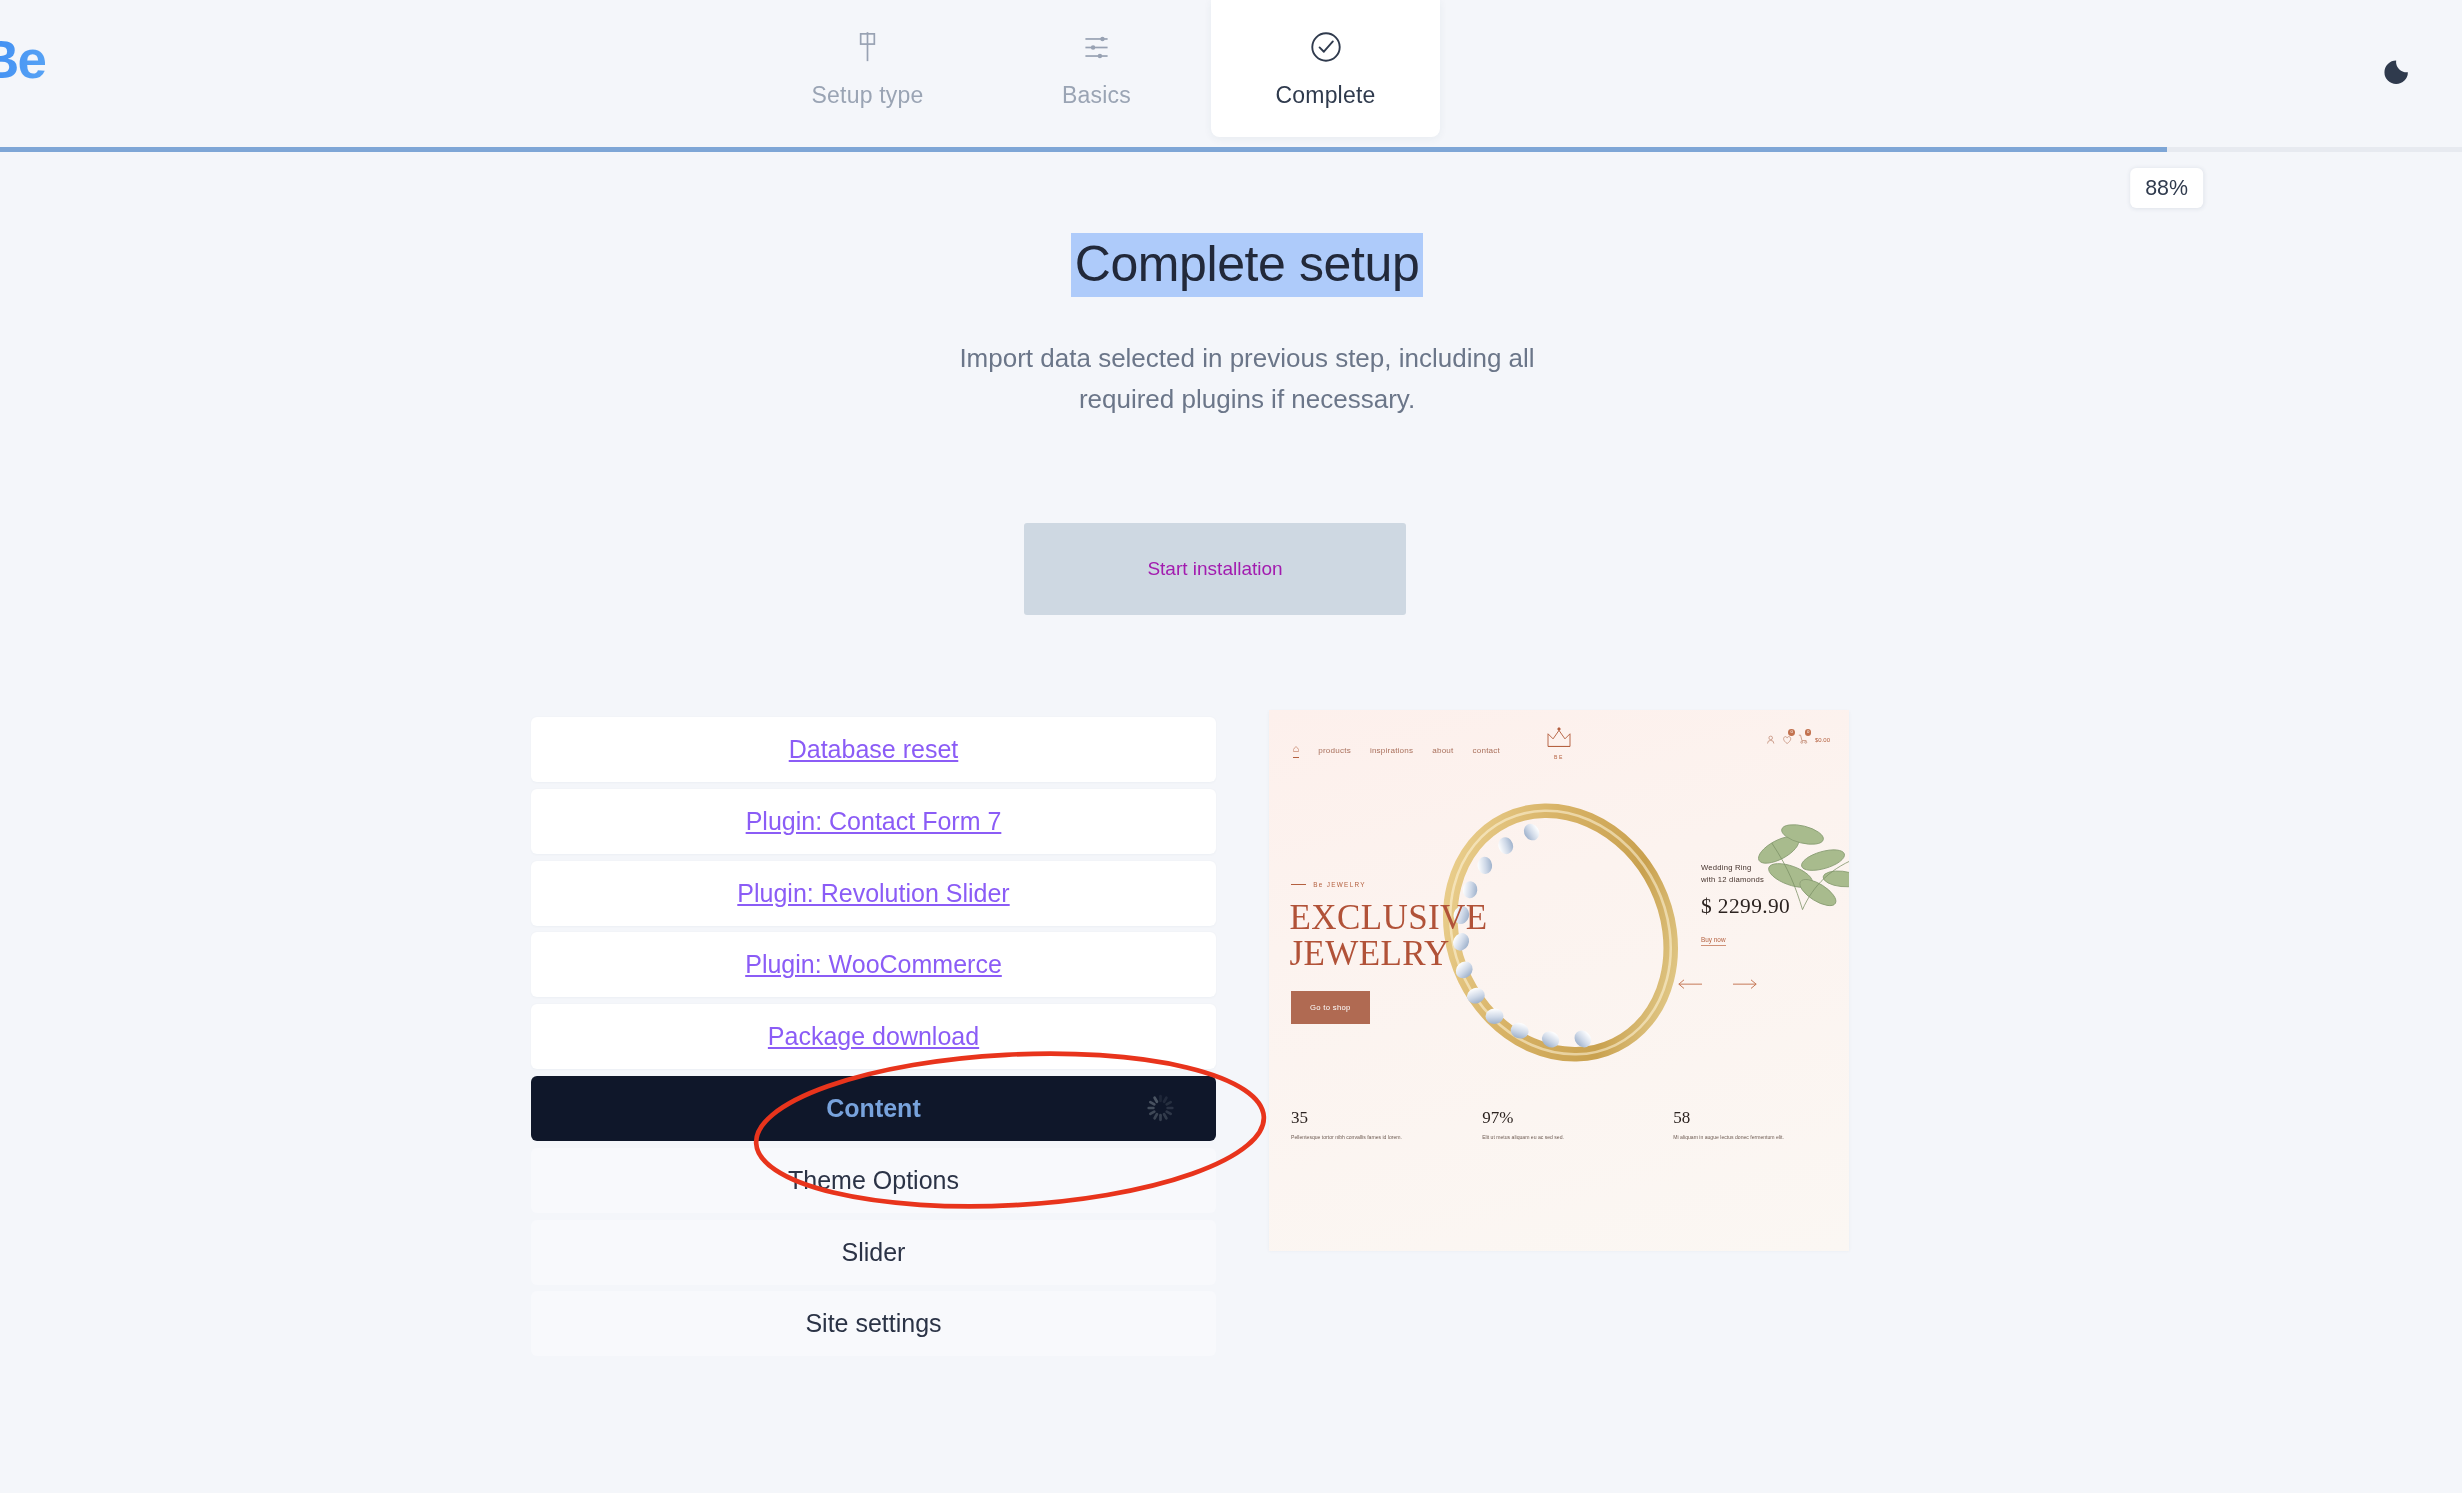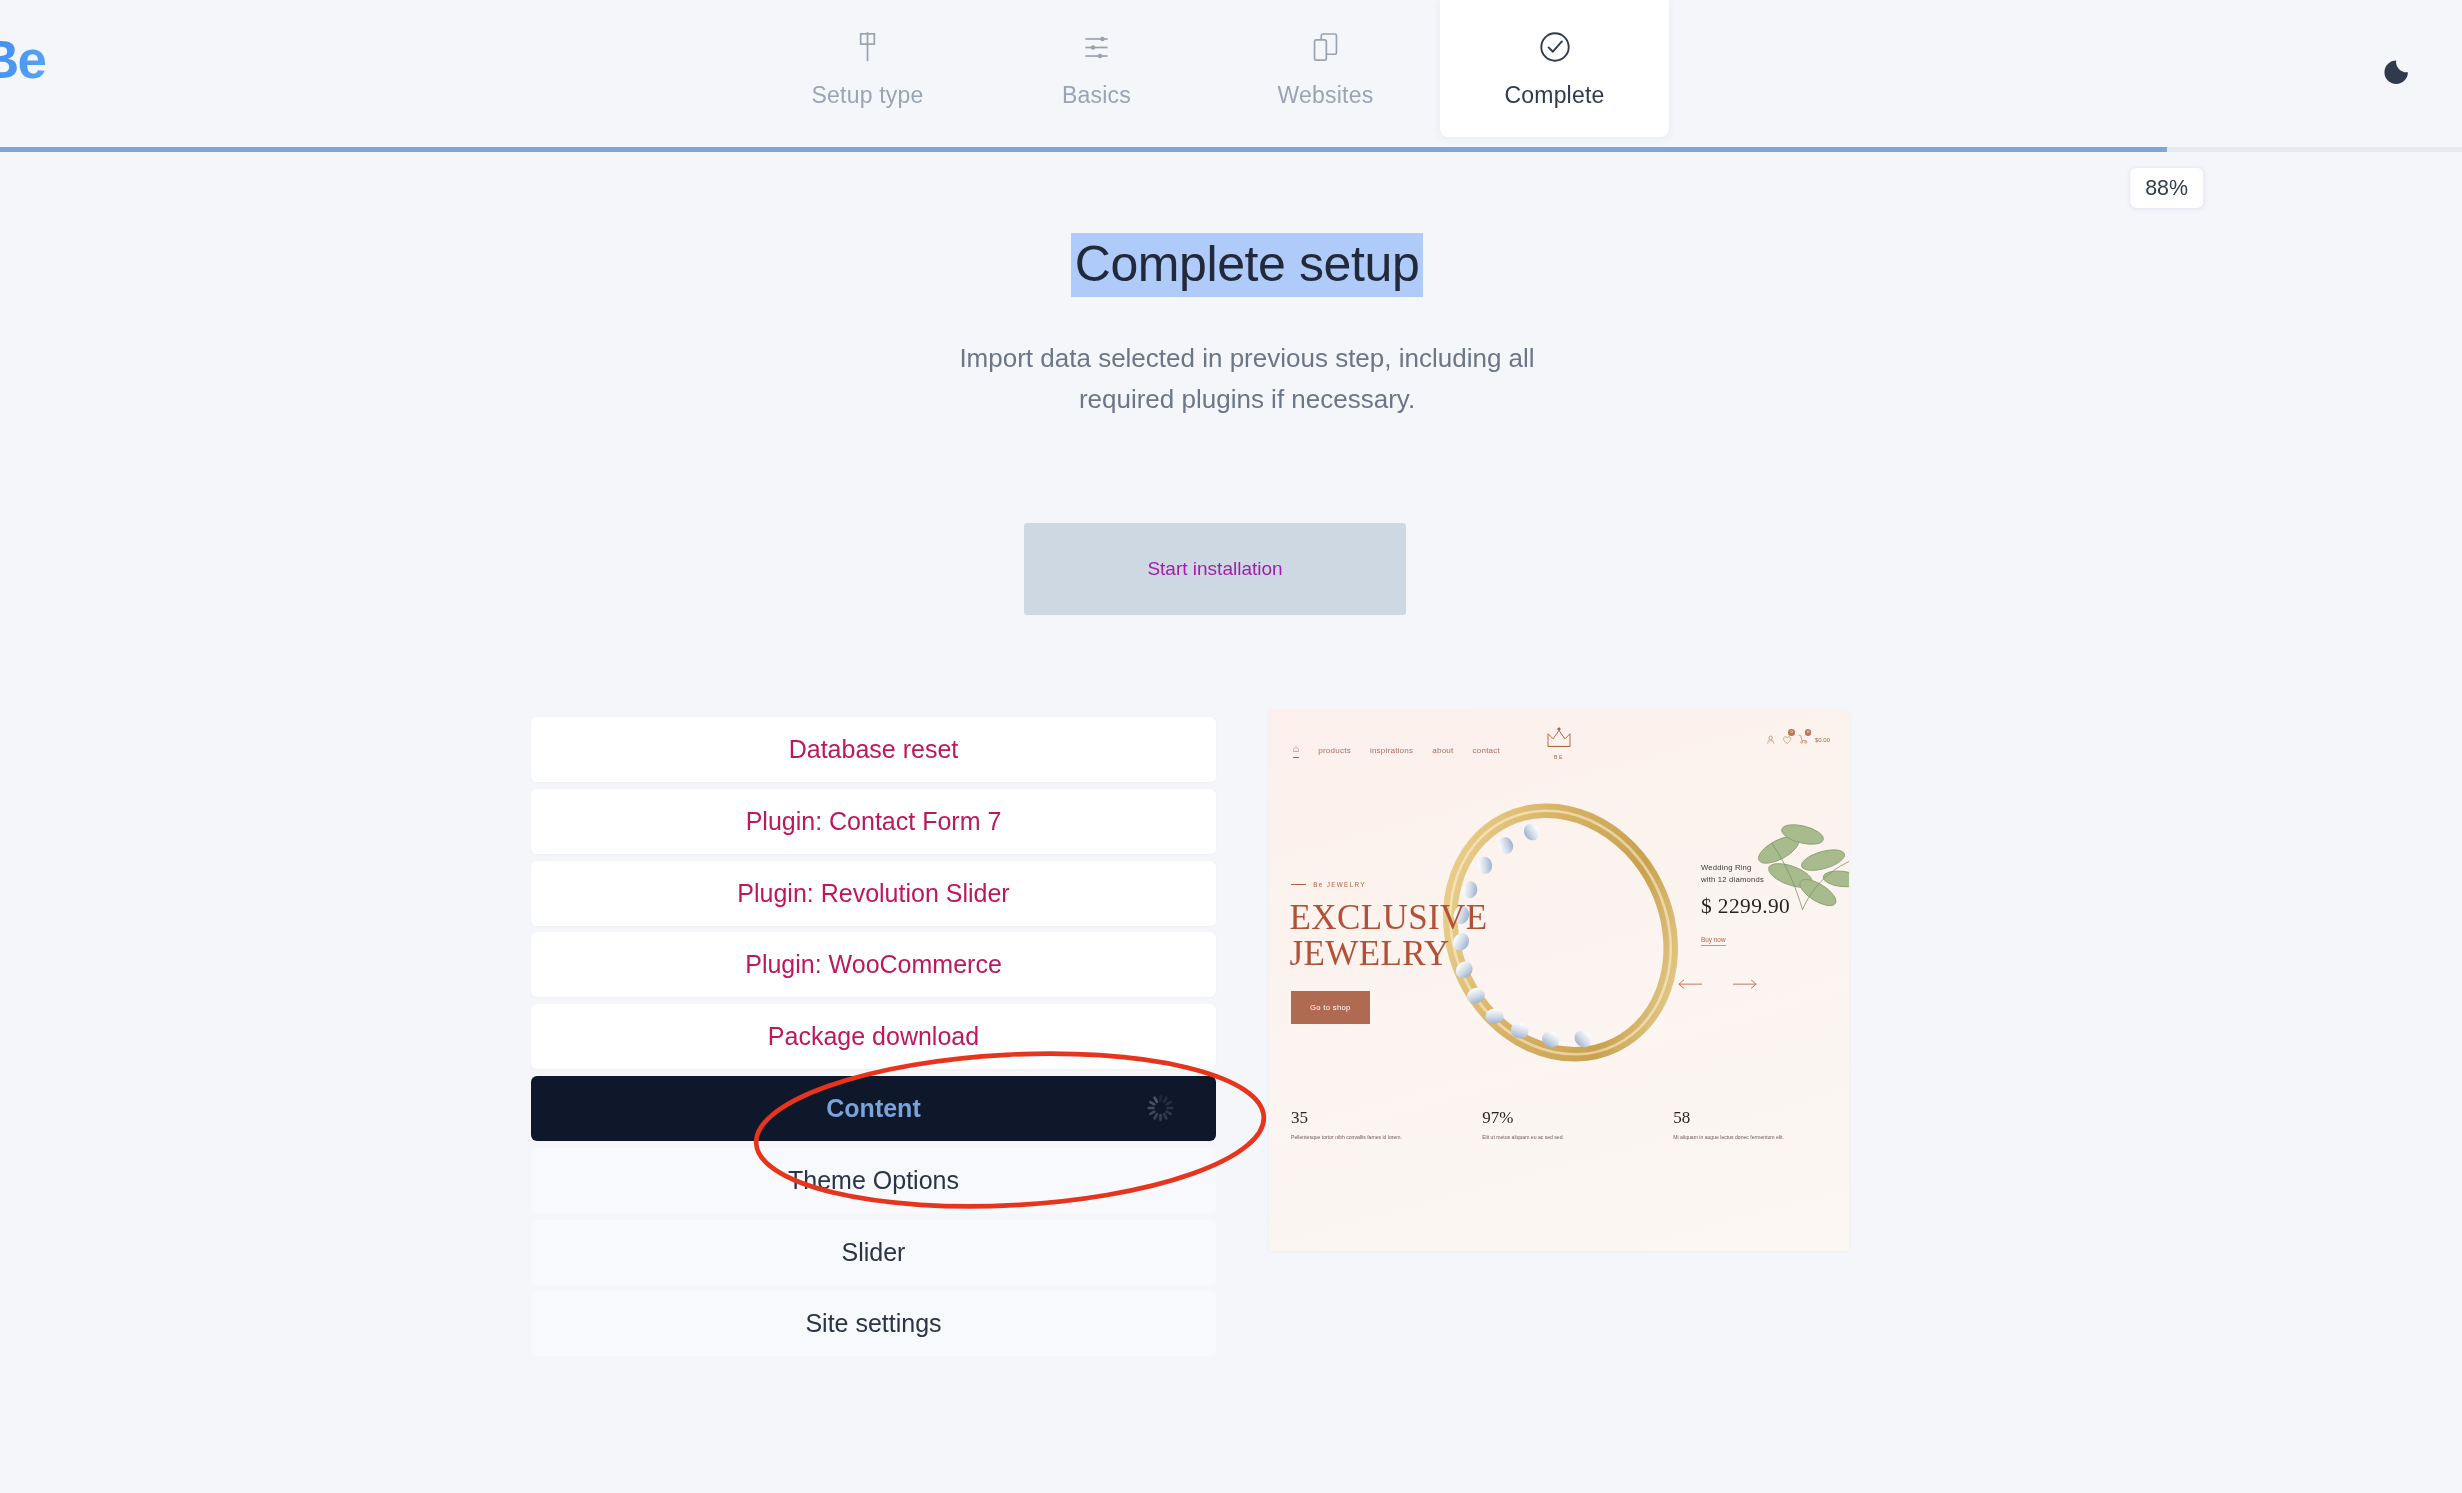--- a/index.html
+++ b/index.html
@@ -159,22 +159,23 @@
     margin-bottom: 6.8px;
     border-radius: 6px;
     display: flex;
     align-items: center;
     justify-content: center;
     font-size: 25px;
     cursor: pointer;
   }
   .task-row.done {
     background: #ffffff;
-    color: #be185d;
+    color: #8b5cf6;
     box-shadow: 0 0.9px 2.6px rgba(40,60,90,0.035);
+    text-decoration: underline;
   }
   .task-row.running {
     background: #0f172a;
     color: #78a3dd;
     font-weight: bold;
   }
   .task-row.pending {
     background: #f8f9fc;
     color: #2b3346;
   }
@@ -407,29 +408,20 @@
             <circle cx="24" cy="7" r="2.6" fill="#98a2b3" stroke="none"></circle>
           <line x1="4" y1="17" x2="30" y2="17"></line>
             <circle cx="13" cy="17" r="2.6" fill="#98a2b3" stroke="none"></circle>
           <line x1="4" y1="27" x2="30" y2="27"></line>
             <circle cx="21" cy="27" r="2.6" fill="#98a2b3" stroke="none"></circle>
         </svg>
       </span>
       <span class="step-label">Basics</span>
     </div>
 
-    <div class="step">
-      <span class="step-icon">
-        <svg width="27" height="31" viewBox="0 0 32 36" fill="none" stroke="#98a2b3" stroke-width="2">
-          <rect x="11" y="2" width="18" height="24" rx="2"></rect>
-          <rect x="3" y="9" width="14" height="24" rx="2" fill="#f4f6fa"></rect>
-        </svg>
-      </span>
-      <span class="step-label">Websites</span>
-    </div>
 
     <div class="step active">
       <span class="step-icon">
         <svg width="36" height="36" viewBox="0 0 42 42" fill="none" stroke="#2f3a4d" stroke-width="2.2">
           <circle cx="21" cy="21" r="16"></circle>
           <path d="M13.5 21.5 L18.5 26.5 L29 14.5" stroke-linecap="round" stroke-linejoin="round"></path>
         </svg>
       </span>
       <span class="step-label">Complete</span>
     </div>

